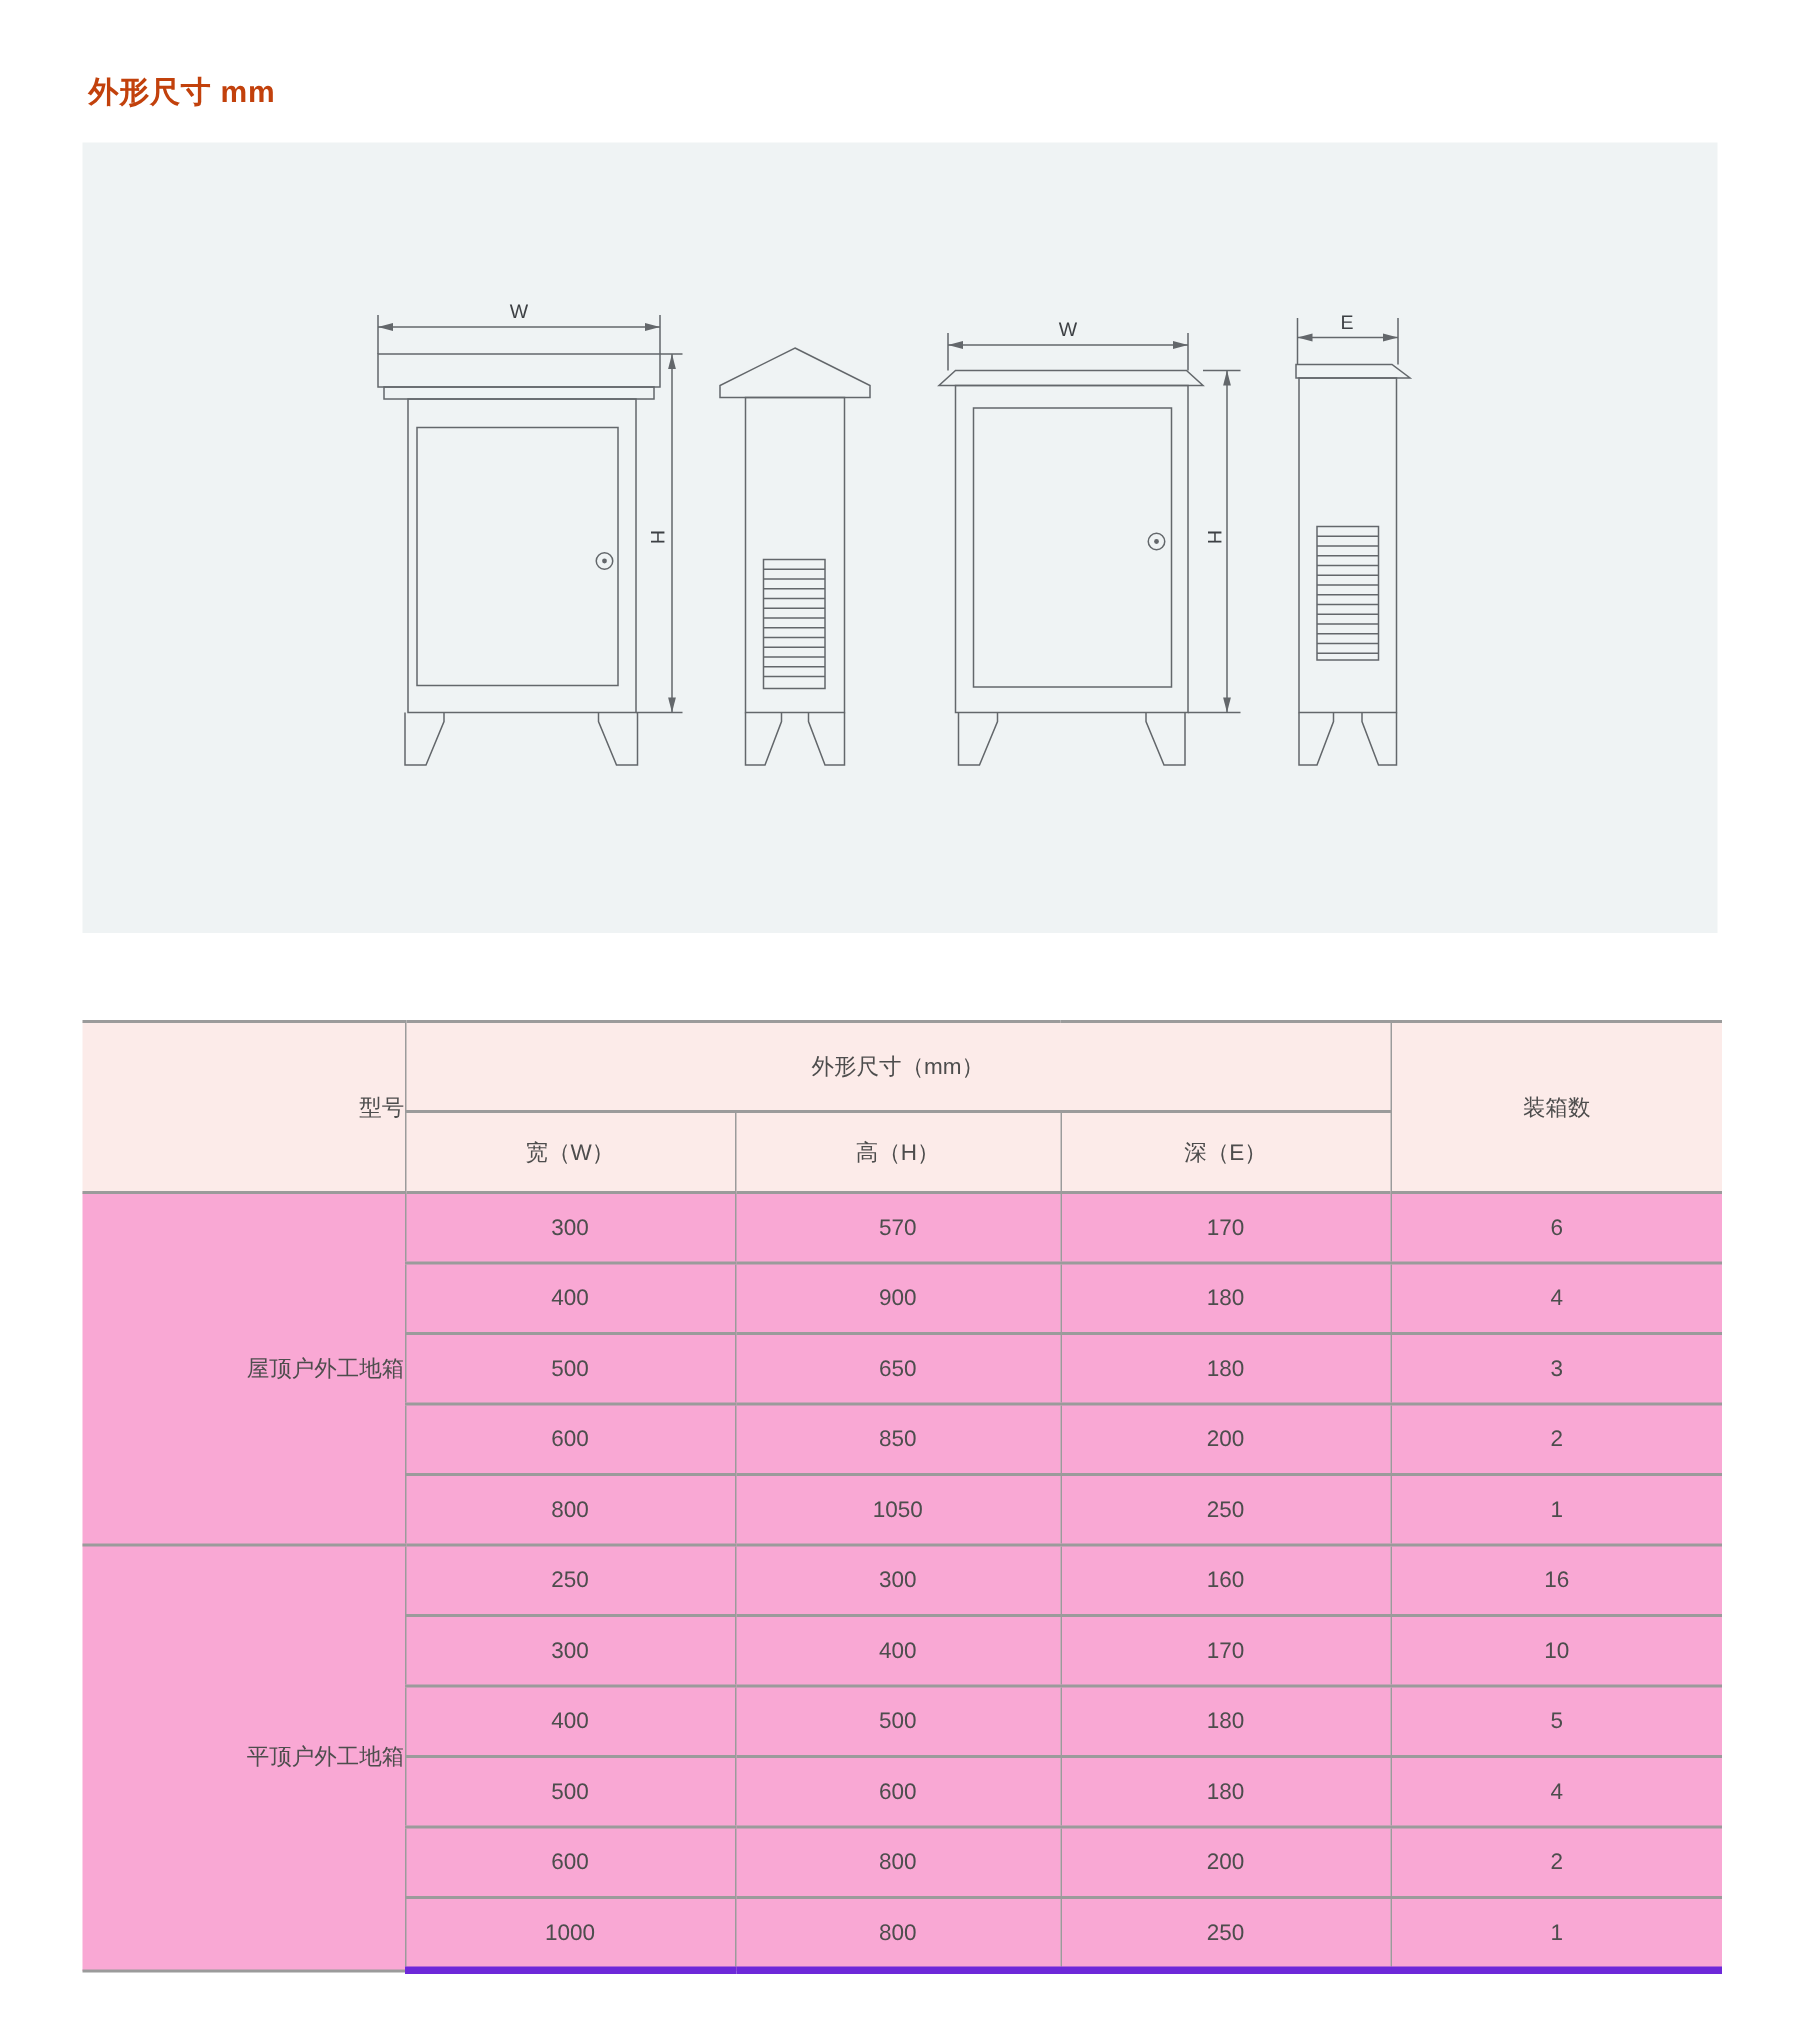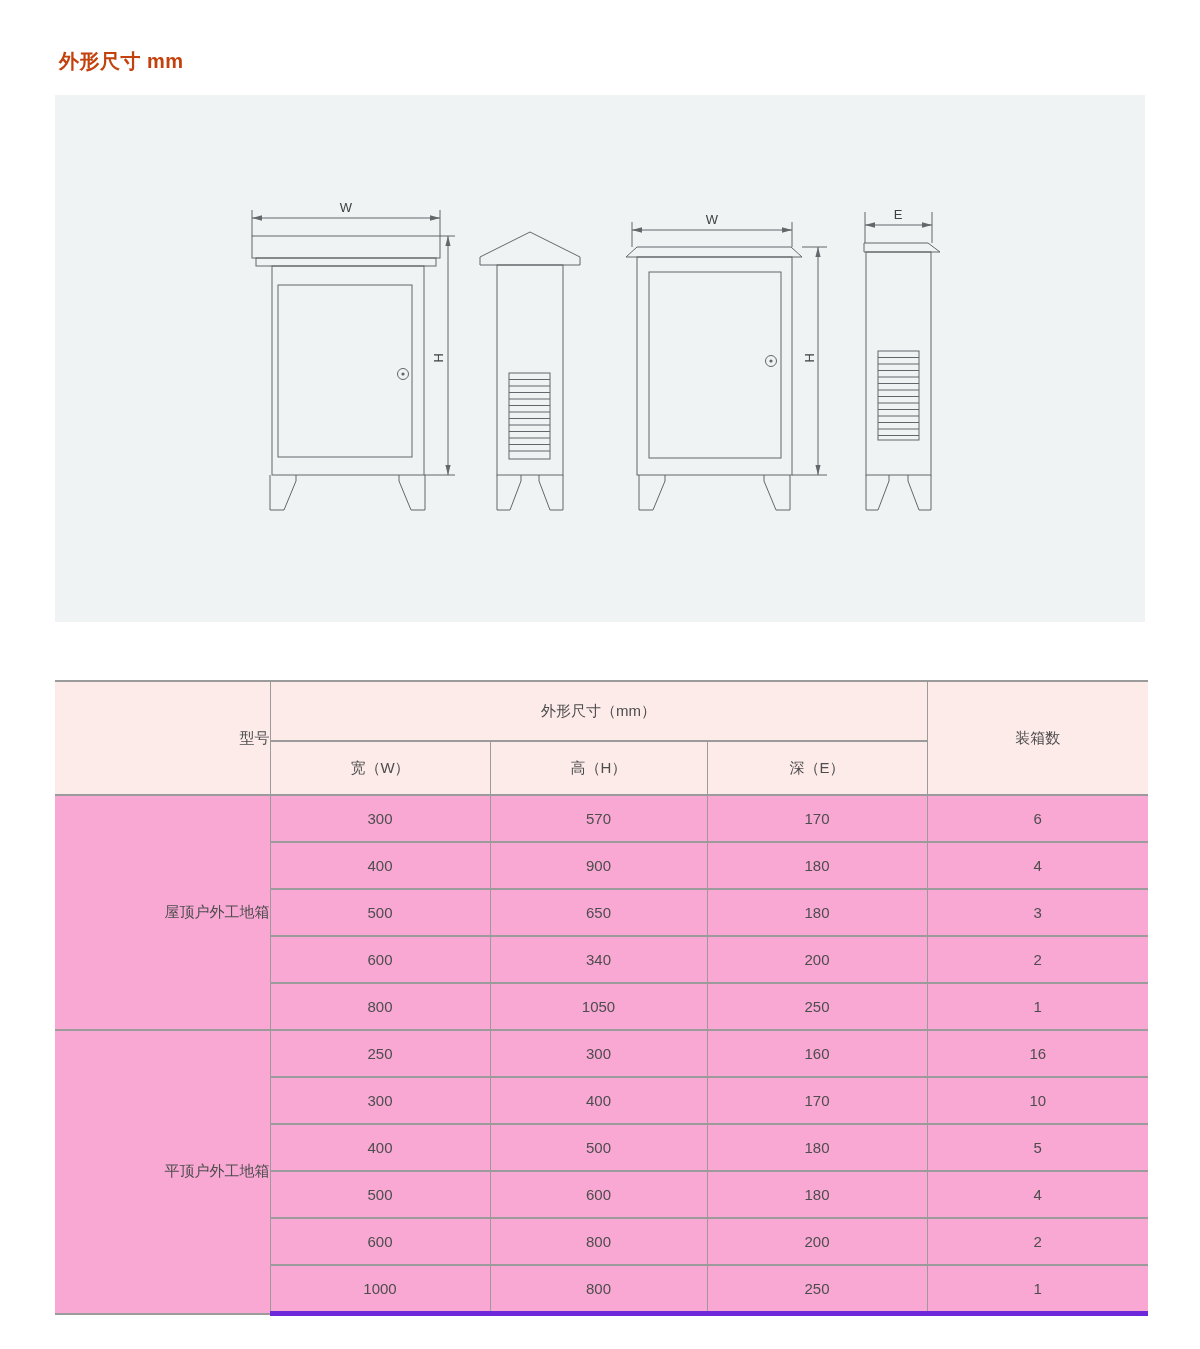--- a/index.html
+++ b/index.html
@@ -183,21 +183,21 @@
       <td>4</td>
     </tr>
     <tr>
       <td>500</td>
       <td>650</td>
       <td>180</td>
       <td>3</td>
     </tr>
     <tr>
       <td>600</td>
-      <td>340</td>
+      <td>850</td>
       <td>200</td>
       <td>2</td>
     </tr>
     <tr>
       <td>800</td>
       <td>1050</td>
       <td>250</td>
       <td>1</td>
     </tr>
 

